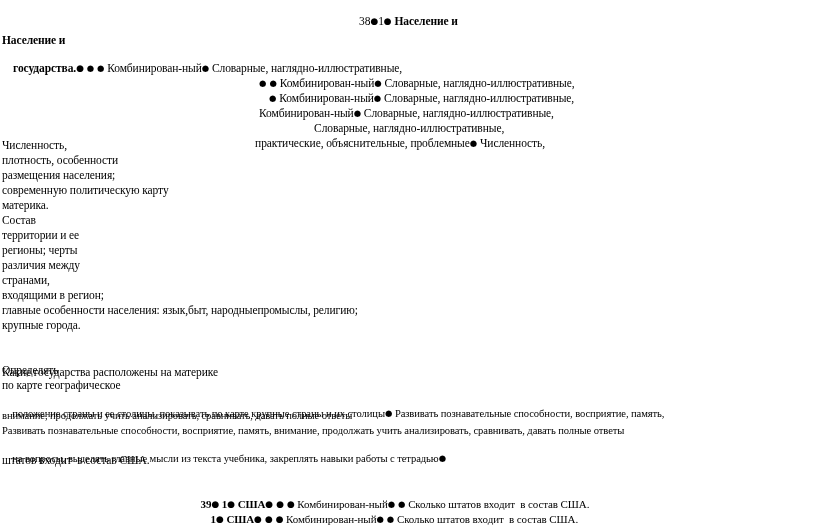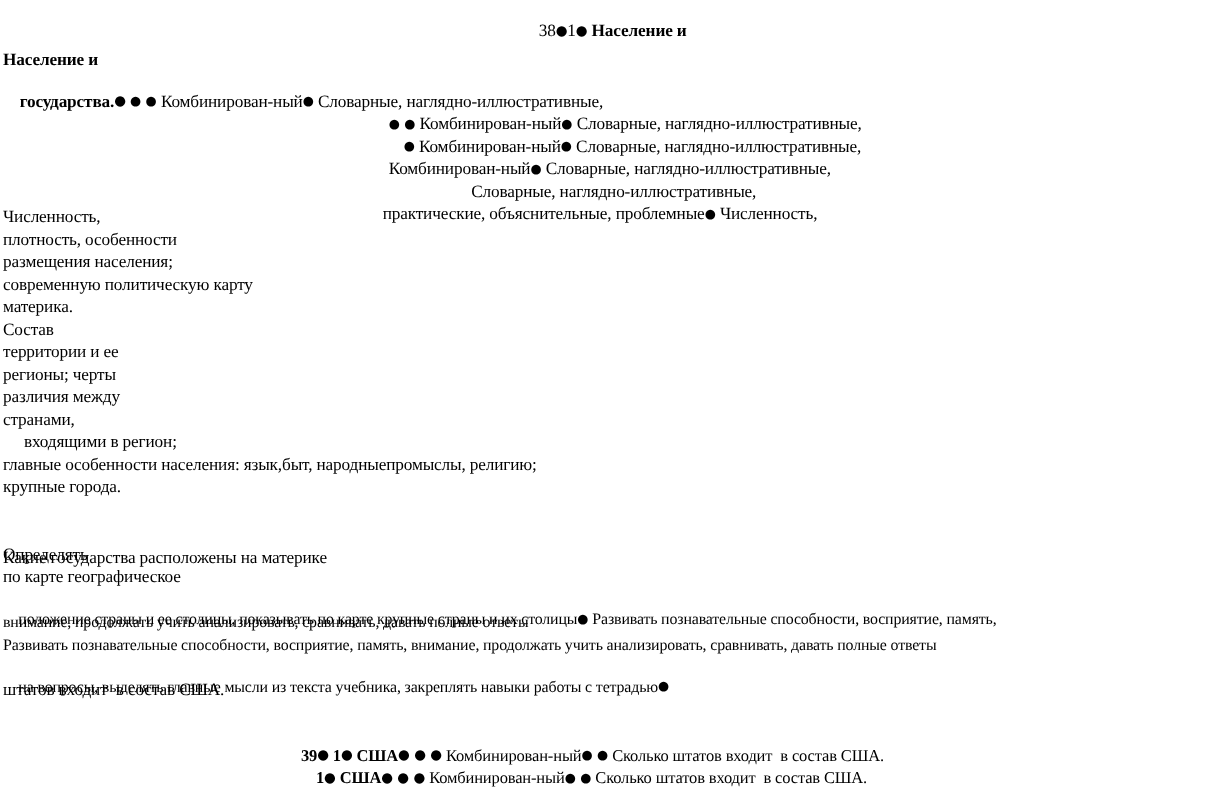--- a/index.html
+++ b/index.html
@@ -86,21 +86,21 @@
   <div class="ln" style="left:2px; top:139px;">Численность,</div>
   <div class="ln" style="left:2px; top:154px;">плотность, особенности</div>
   <div class="ln" style="left:2px; top:169px;">размещения населения;</div>
   <div class="ln" style="left:2px; top:184px;">современную политическую карту</div>
   <div class="ln" style="left:2px; top:199px;">материка.</div>
   <div class="ln" style="left:2px; top:214px;">Состав</div>
   <div class="ln" style="left:2px; top:229px;">территории и ее</div>
   <div class="ln" style="left:2px; top:244px;">регионы; черты</div>
   <div class="ln" style="left:2px; top:259px;">различия между</div>
   <div class="ln" style="left:2px; top:274px;">странами,</div>
-  <div class="ln" style="left:16px; top:289px;">входящими в регион;</div>
+  <div class="ln" style="left:2px; top:289px;">входящими в регион;</div>
   <div class="ln" style="left:2px; top:304px;">главные особенности населения: язык,быт, народныепромыслы, религию;</div>
   <div class="ln" style="left:2px; top:319px;">крупные города.</div>
   <div class="ln" style="left:2px; top:334px;margin-top:32px;">Какие государства расположены на материке</div>
 
 
   <div class="ln" style="left:2px; top:364px;">Определять</div>
   <div class="ln" style="left:2px; top:379px;">по карте географическое</div>
 
   <div class="ln tiny" style="left:2px; top:394px;text-align:right;">
     <span>положение страны и ее столицы, показывать по карте крупные страны и их столицы</span><span class="bul">●</span> <span>Развивать познавательные способности, восприятие, память,</span>

